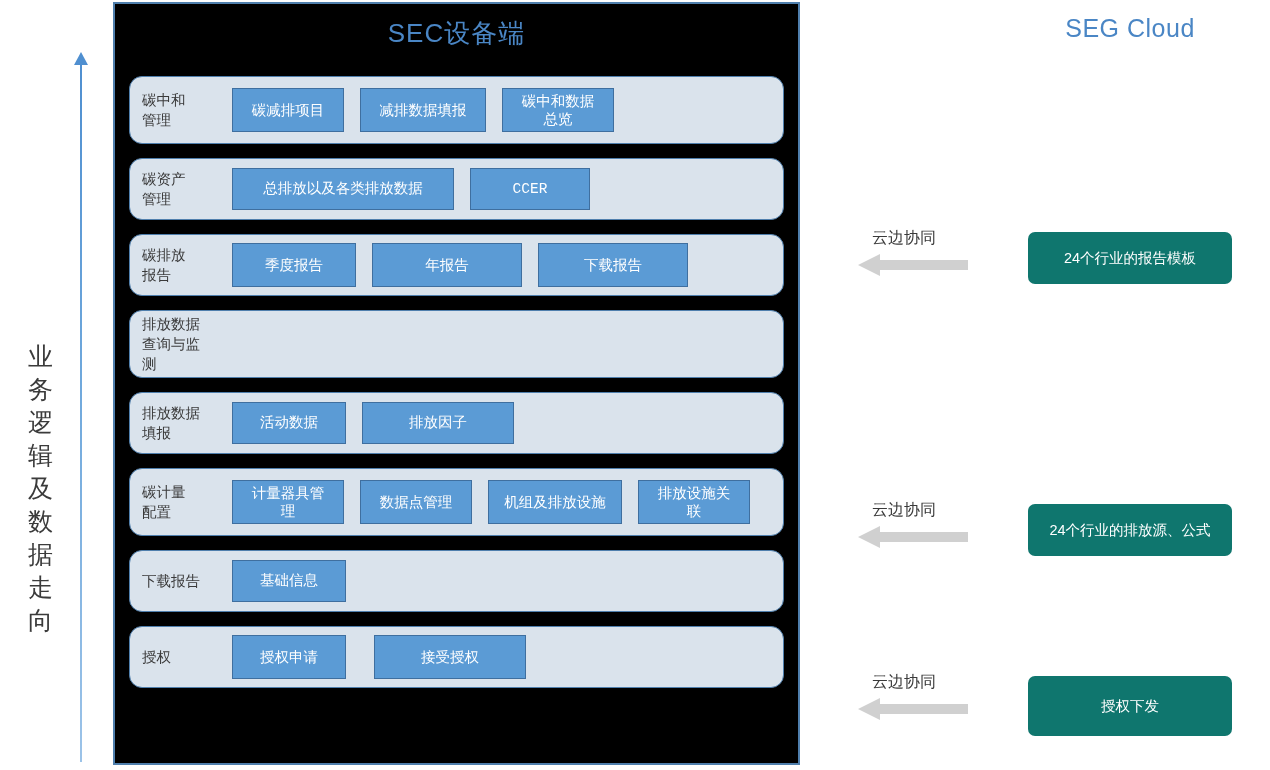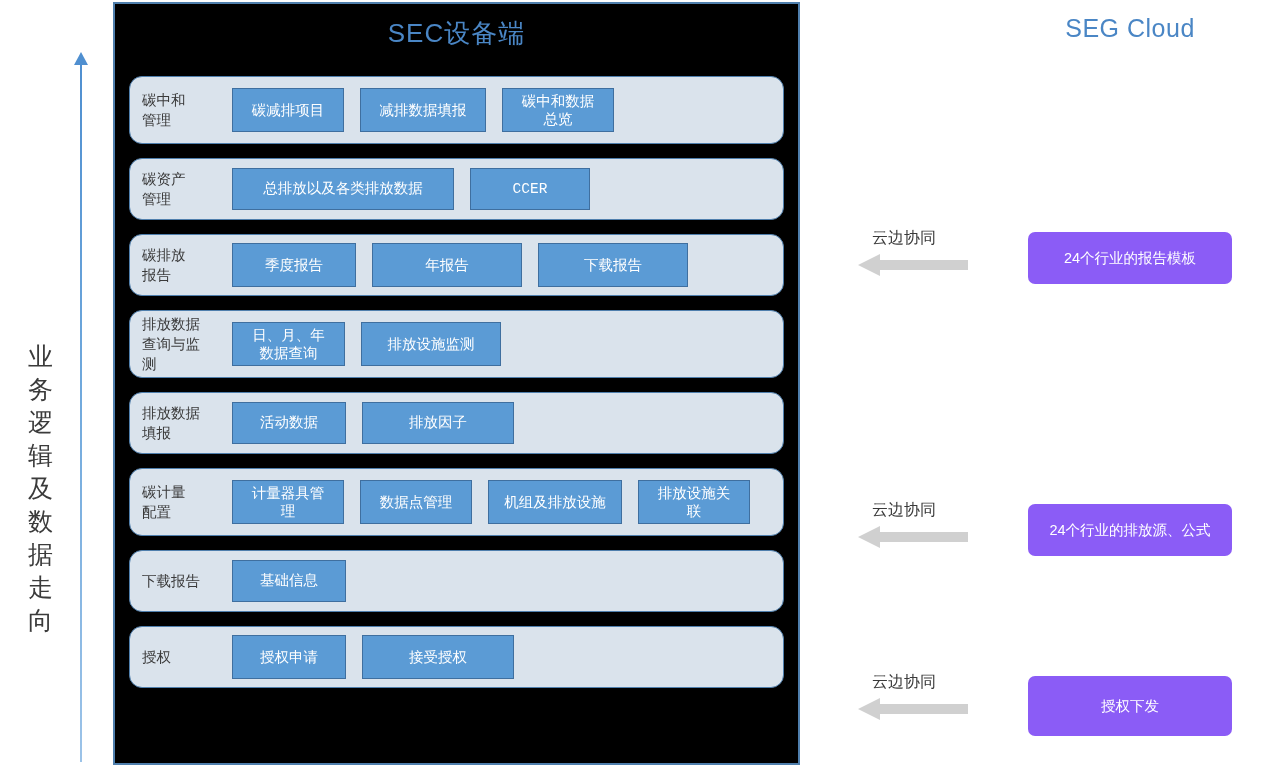--- a/index.html
+++ b/index.html
@@ -150,21 +150,21 @@
     color: #3a3a3a;
     white-space: nowrap;
   }
   .cloud-arrow {
     position: absolute;
     width: 110px;
     height: 22px;
   }
   .cloud-box {
     position: absolute;
-    background: #8b5cf6;
+    background: #0f766e;
     border-radius: 7px;
     color: #ffffff;
     font-size: 14.5px;
     line-height: 20px;
     text-align: center;
     display: flex;
     align-items: center;
     justify-content: center;
     padding: 4px 2px;
     box-sizing: border-box;
@@ -216,28 +216,20 @@
           <div class="mod-btn h44" style="width: 150px; flex: 0 0 150px;">
             <span>年报告</span>
           </div>
           <div class="mod-btn h44" style="width: 150px; flex: 0 0 150px;">
             <span>下载报告</span>
           </div>
         </div>
       </div>
       <div class="module-row row-h-tall">
         <div class="row-label">排放数据<br>查询与监<br>测</div>
-        <div class="row-items">
-          <div class="mod-btn h44" style="width: 113px; flex: 0 0 113px;">
-            <span>日、月、年<br>数据查询</span>
-          </div>
-          <div class="mod-btn h44" style="width: 140px; flex: 0 0 140px;">
-            <span>排放设施监测</span>
-          </div>
-        </div>
       </div>
       <div class="module-row row-h-std">
         <div class="row-label">排放数据<br>填报</div>
         <div class="row-items">
           <div class="mod-btn h42" style="width: 114px; flex: 0 0 114px;">
             <span>活动数据</span>
           </div>
           <div class="mod-btn h42" style="width: 152px; flex: 0 0 152px;">
             <span>排放因子</span>
           </div>
@@ -267,21 +259,21 @@
             <span>基础信息</span>
           </div>
         </div>
       </div>
       <div class="module-row row-h-std">
         <div class="row-label">授权</div>
         <div class="row-items">
           <div class="mod-btn h44" style="width: 114px; flex: 0 0 114px;">
             <span>授权申请</span>
           </div>
-          <div class="mod-btn h44" style="width: 152px; flex: 0 0 152px;">
+          <div class="mod-btn h44" style="width: 152px; flex: 0 0 152px; margin-left: 12px;">
             <span>接受授权</span>
           </div>
         </div>
       </div>
     </div>
 </div>
 
 <div id="seg-title">SEG Cloud</div>
 <div id="seg-cloud-groups">
     <div class="cloud-group" style="left: 0px; top: 0px;">

